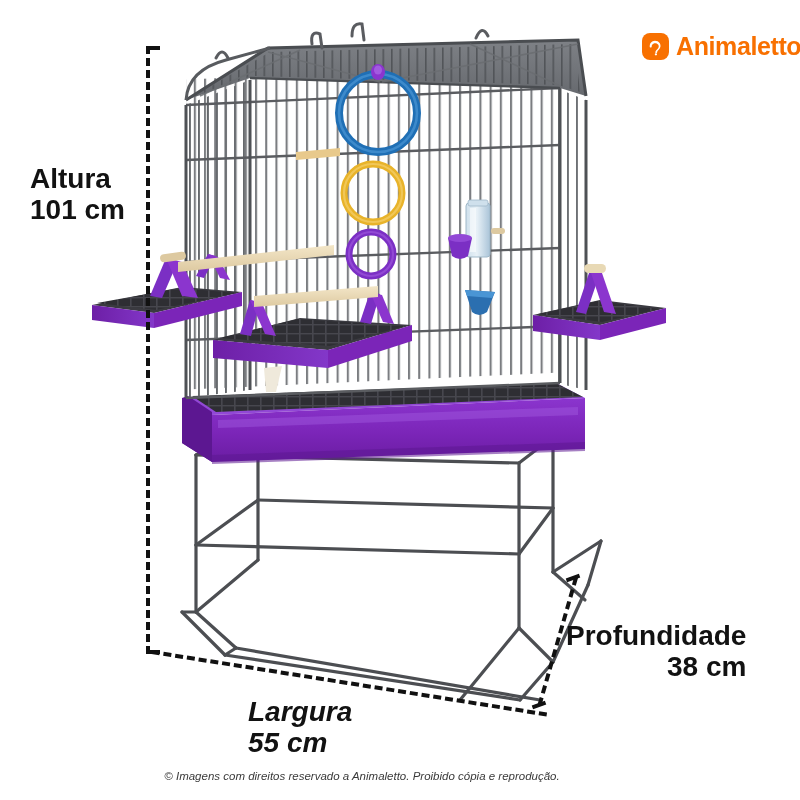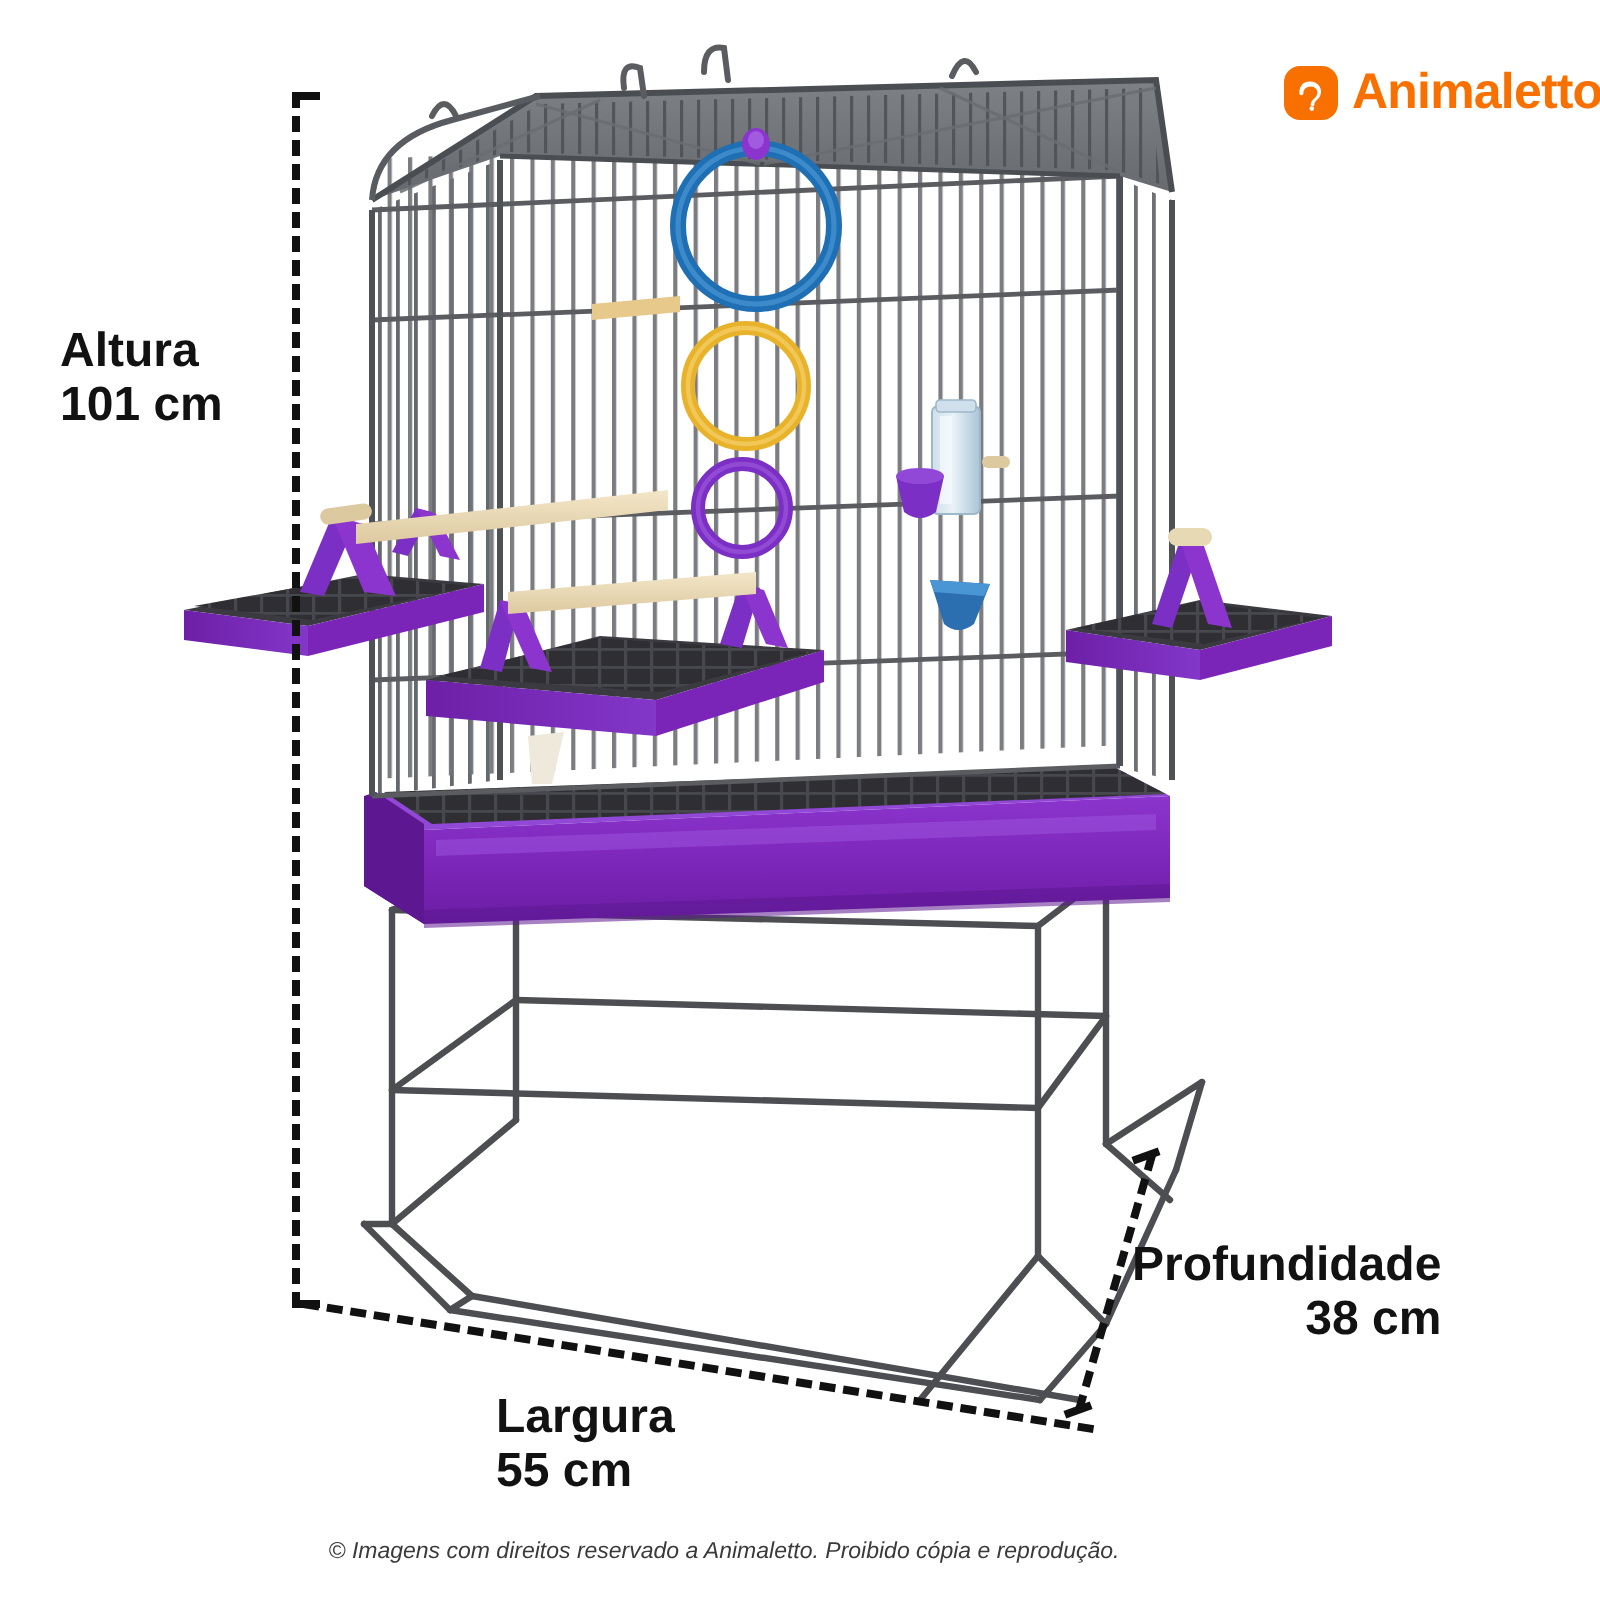--- a/index.html
+++ b/index.html
@@ -41,28 +41,28 @@
     font-size: 25px;
     font-weight: bold;
     color: #F87000;
     letter-spacing: -0.4px;
     white-space: nowrap;
   }
 
   
   .dim-label {
     position: absolute;
-    font-size: 24px;
+    font-size: 28px;
     font-weight: bold;
     color: #121212;
     line-height: 1.12;
     white-space: pre-line;
   }
   #label-height  { left: 30px;  top: 163px; text-align: left; }
-  #label-width   { left: 248px; top: 696px; text-align: left; }
+  #label-width   { left: 248px; top: 696px; text-align: left; font-style: italic; }
   #label-depth   { left: 566px; top: 620px; text-align: right; }
 
   
   .dash-v {
     position: absolute;
     border-left: 4px dashed #111;
   }
   .dash-line {
     position: absolute;
     height: 0;

